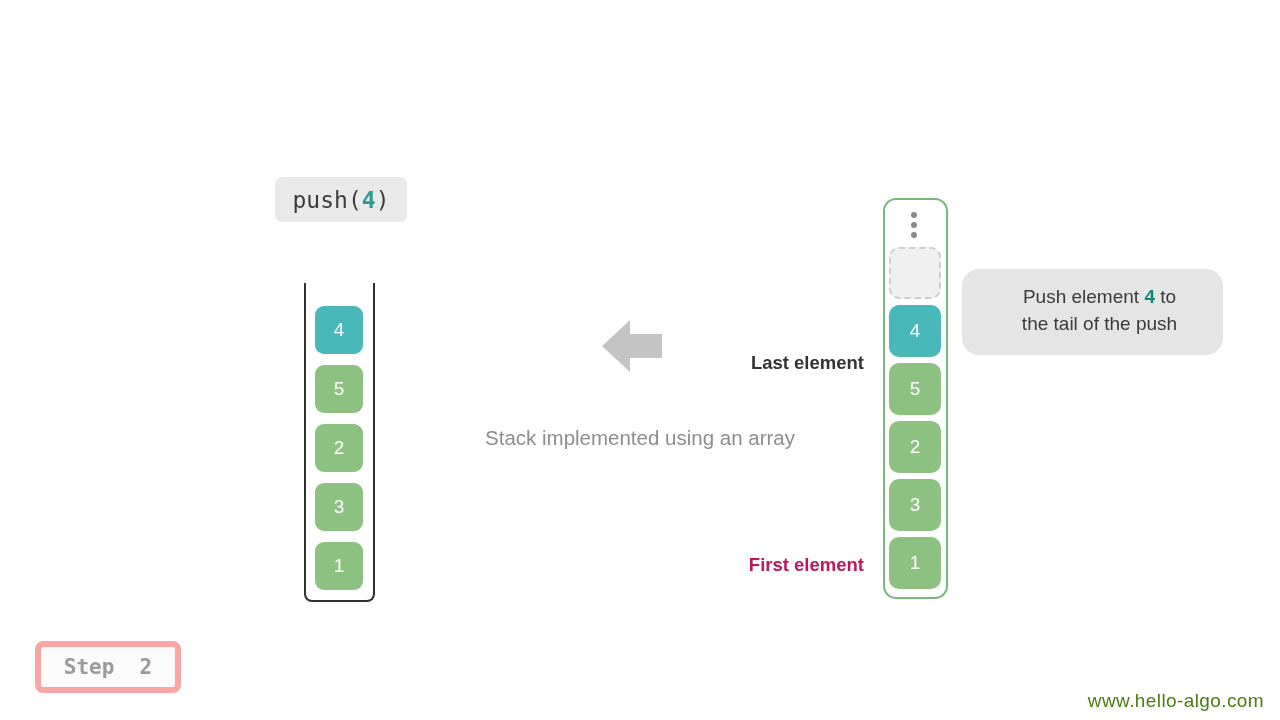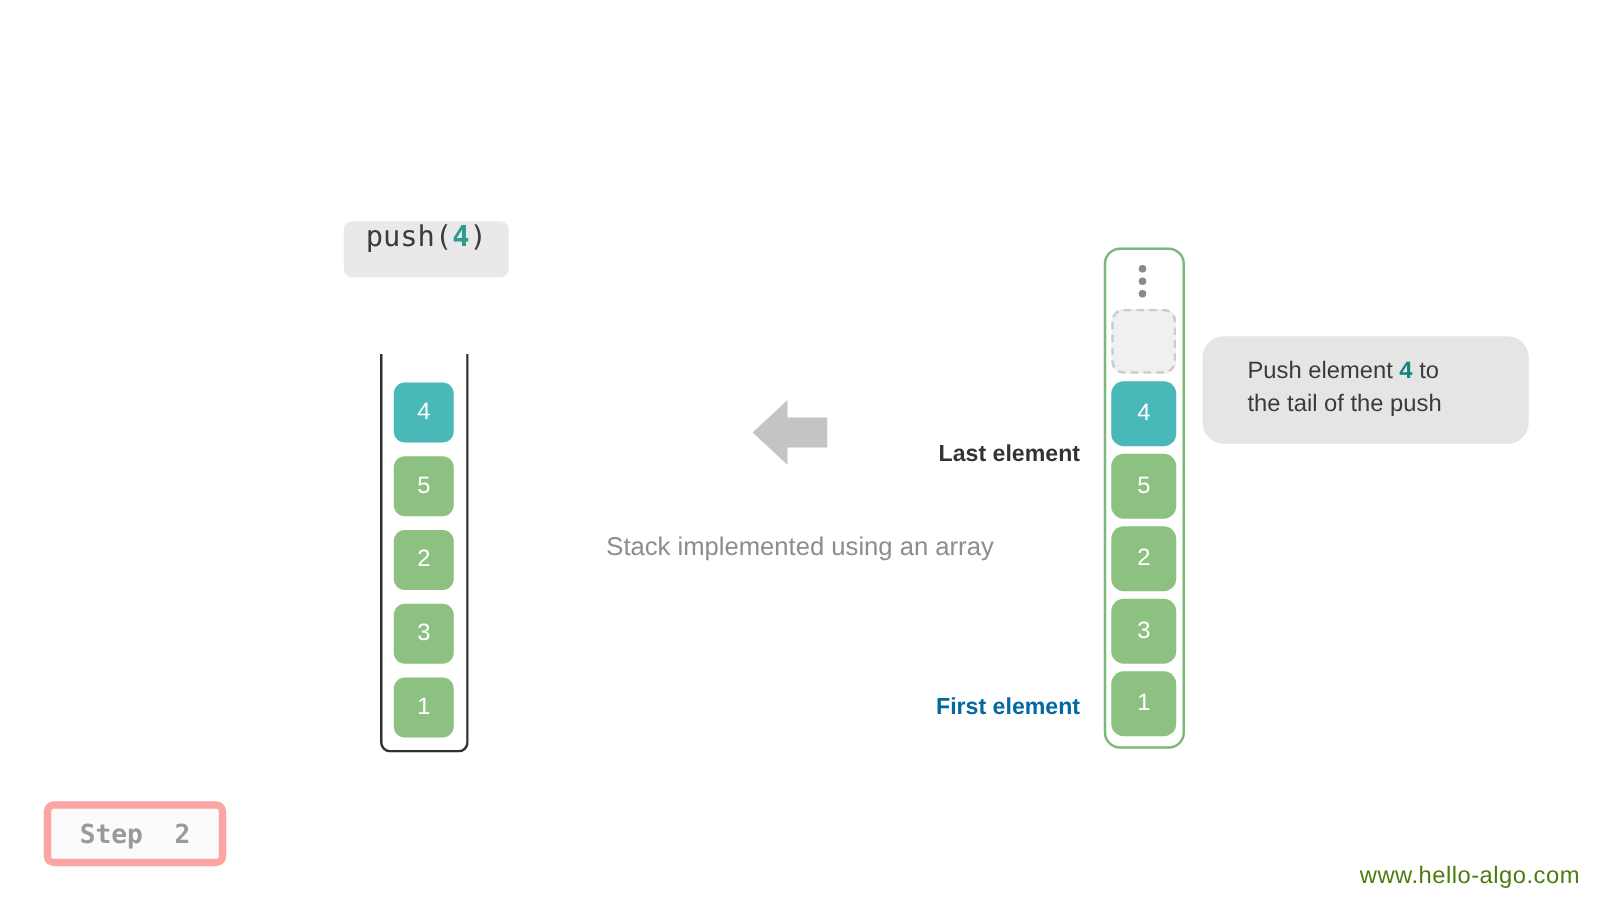--- a/index.html
+++ b/index.html
@@ -19,20 +19,21 @@
   
   #push-label {
     position: absolute;
     left: 275px;
     top: 177px;
     width: 132px;
     height: 45px;
     background: #e9e9e9;
     border-radius: 7px;
     display: flex;
+    align-items: center;
     justify-content: center;
     font-family: "DejaVu Sans Mono", "Liberation Mono", monospace;
     font-size: 23px;
     color: #3c3c3c;
     letter-spacing: 0px;
     white-space: pre;
   }
   #push-label .arg {
     color: #2d9c8f;
     font-weight: bold;
@@ -95,21 +96,21 @@
     margin-top: 32px;
   }
   #caption-first {
     position: absolute;
     left: 708px;
     top: 554px;
     width: 156px;
     text-align: right;
     font-size: 18.5px;
     font-weight: bold;
-    color: #0369a1;
+    color: #be185d;
   }
   #caption-center {
     position: absolute;
     left: 400px;
     top: 426px;
     width: 480px;
     text-align: center;
     font-size: 20.5px;
     color: #8d8d8d;
   }
@@ -176,20 +177,21 @@
     top: 269px;
     width: 261px;
     height: 86px;
     box-sizing: border-box;
     background: #e5e5e5;
     border-radius: 17px;
     padding: 14px 22px 0 36px;
     font-size: 19px;
     line-height: 27px;
     color: #3a3a3a;
+    text-align: center;
   }
   #annotation .hl {
     color: #14857a;
     font-weight: bold;
   }
 
   
   #step-badge {
     position: absolute;
     left: 35px;

